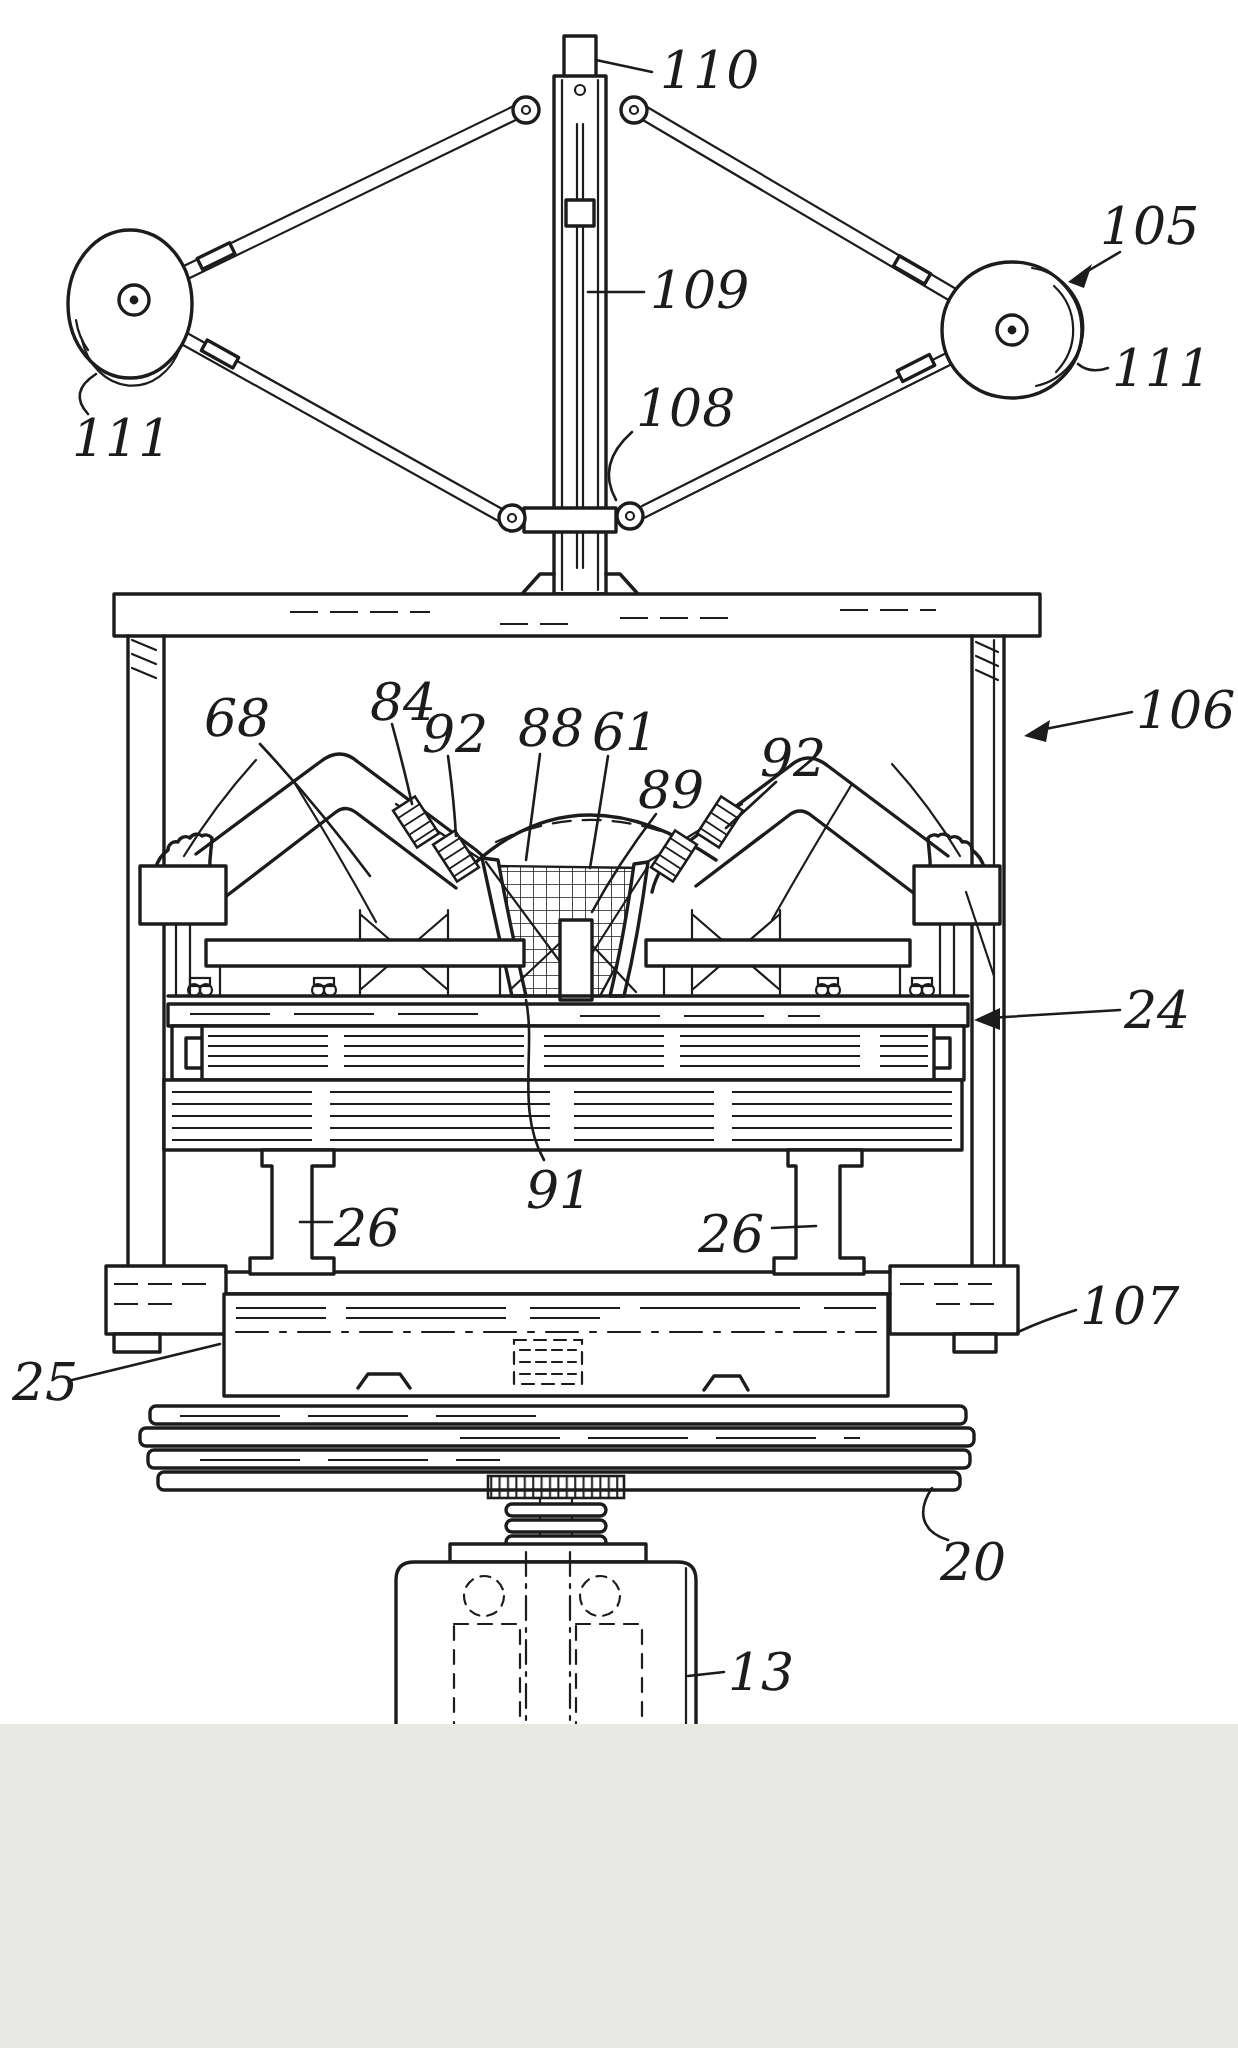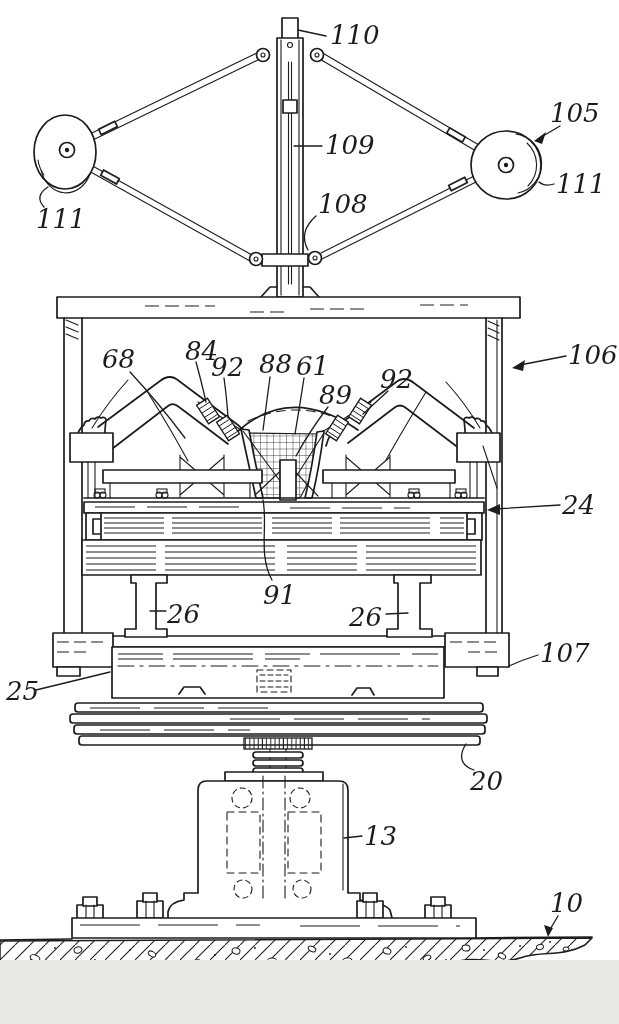--- a/index.html
+++ b/index.html
@@ -1,16 +1,16 @@
 <!DOCTYPE html>
 <html style="--ink: #1c1c1c; --paper: #ffffff;"><head>
 <meta charset="utf-8">
 <style>
   html,body{margin:0;padding:0;background:#e8e8e4;}
-  .sheet{width:619px;height:960px;margin:0 auto;background:var(--paper,#fff);position:relative;overflow:hidden;}
+  .sheet{width:619px;height:862px;margin:0 auto;background:var(--paper,#fff);position:relative;overflow:hidden;}
   svg{display:block;}
   .s  {stroke:var(--ink,#1c1c1c);stroke-width:1.7;fill:none;stroke-linecap:round;stroke-linejoin:round;}
   .sw {stroke:var(--ink,#1c1c1c);stroke-width:1.7;fill:#fff;stroke-linejoin:round;}
   .t  {stroke:var(--ink,#1c1c1c);stroke-width:1.1;fill:none;stroke-linecap:round;}
   .ld {stroke:var(--ink,#1c1c1c);stroke-width:1.3;fill:none;stroke-linecap:round;}
   .ah {fill:var(--ink,#1c1c1c);stroke:none;}
   .lbl{font:italic 26px "DejaVu Serif", serif;fill:var(--ink,#1c1c1c);}
   .streak{stroke:var(--ink,#1c1c1c);stroke-width:1;fill:none;}
 </style>
 </head>

